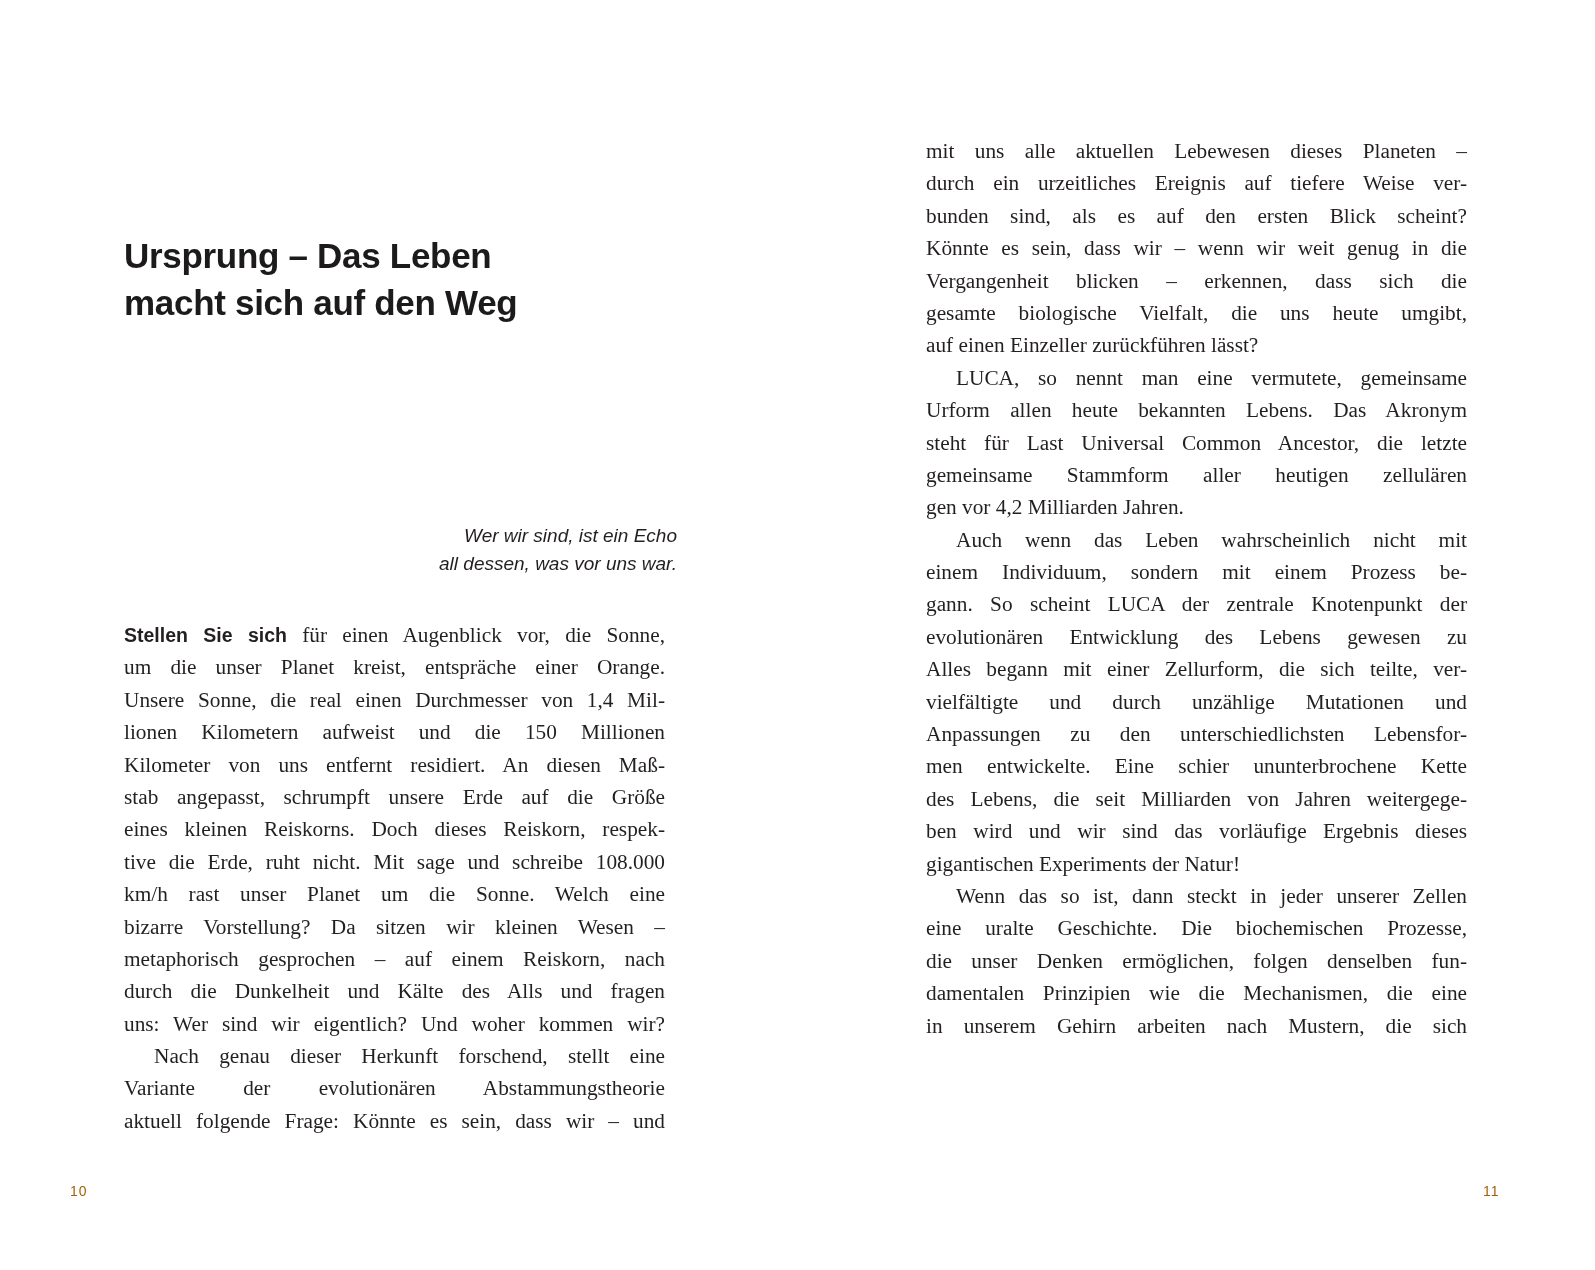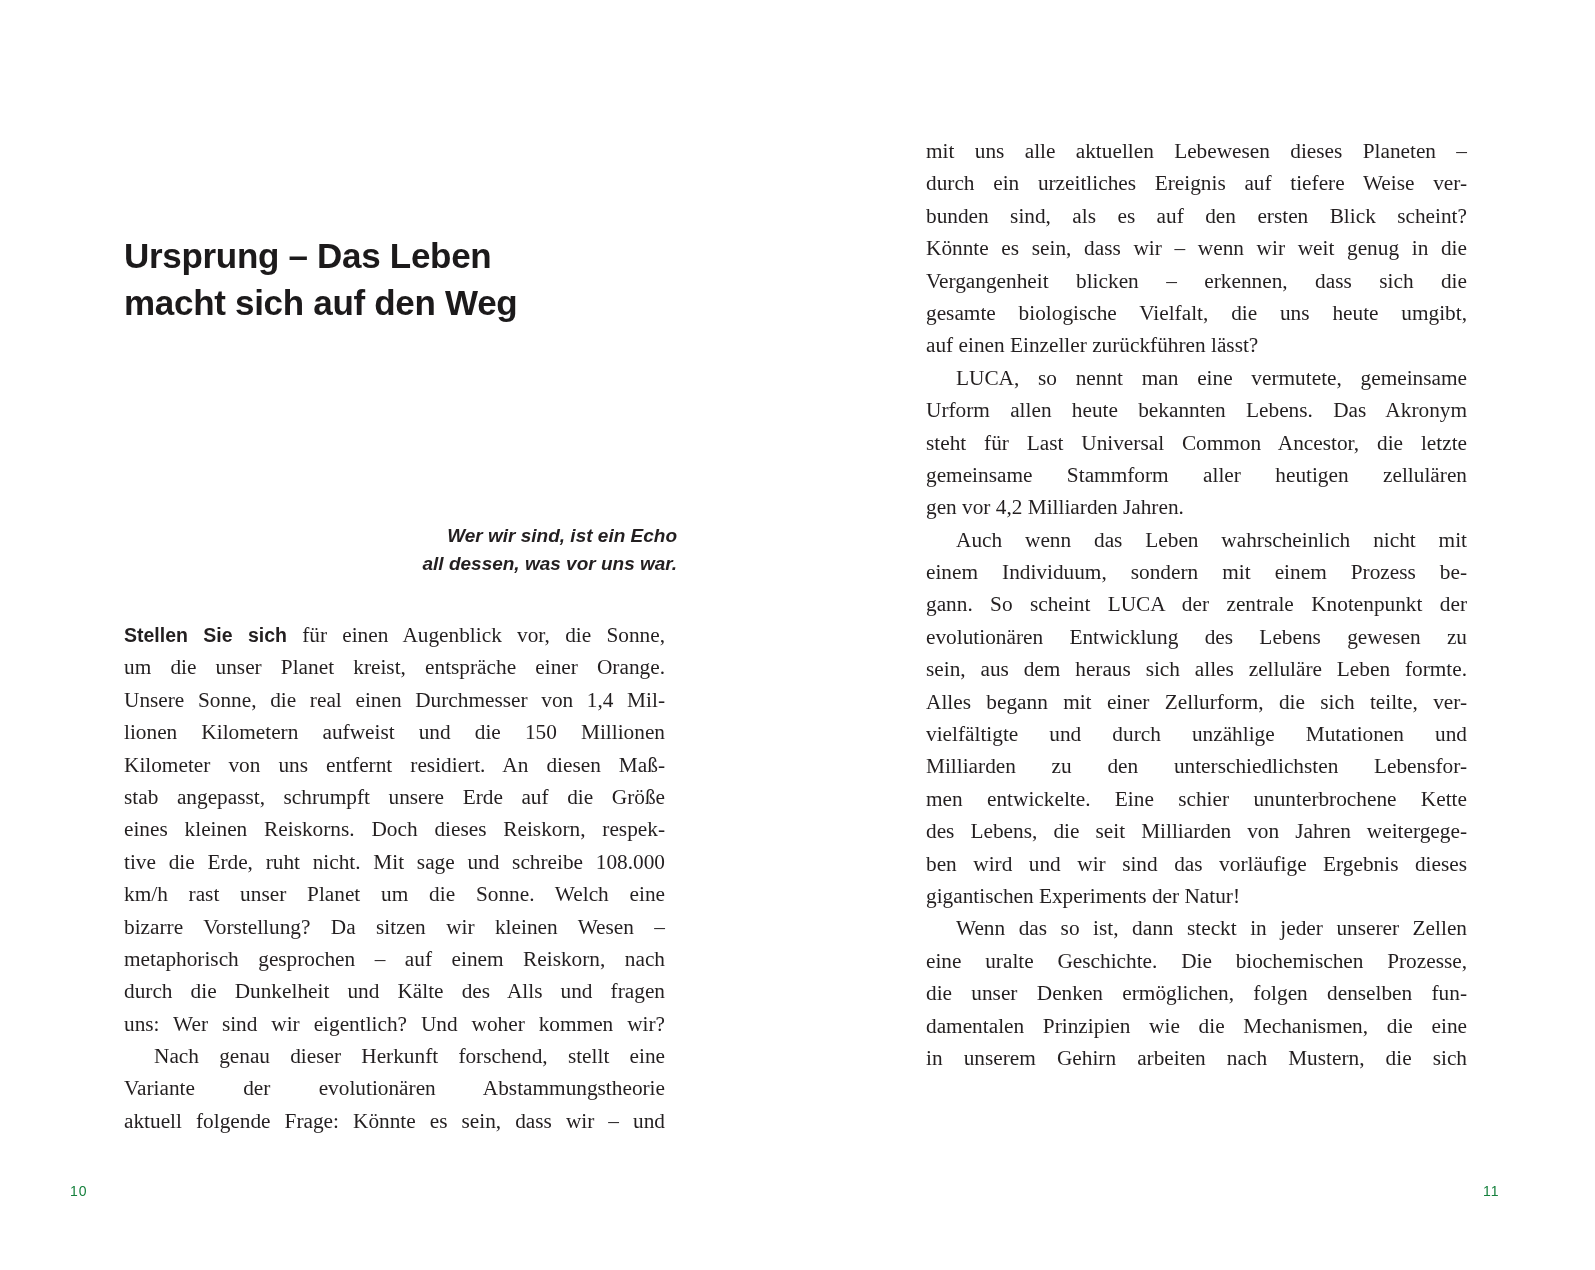--- a/index.html
+++ b/index.html
@@ -8,35 +8,35 @@
   .page-left { left: 0; width: 797px; }
   .page-right { left: 797px; width: 798px; }
   .chapter-title {
     position: absolute; left: 124px; top: 232px; width: 560px;
     font-family: "Liberation Sans", sans-serif; font-weight: 700;
     font-size: 35px; line-height: 47px; letter-spacing: -0.3px; color: #1c1a1b; margin: 0;
   }
   .epigraph {
     position: absolute; left: 300px; top: 522px; width: 377px; text-align: right;
     font-family: "Liberation Sans", sans-serif; font-style: italic;
-    font-size: 19px; line-height: 28px; color: #231f20; font-weight: bold;
+    font-size: 19px; line-height: 28px; color: #231f20;
   }
   .body-block {
     position: absolute; width: 541px;
     font-family: "Liberation Serif", serif; font-size: 21.3px; line-height: 32.4px; color: #231f20;
   }
   .left-body { left: 124px; top: 619px; }
   .right-body { left: 129px; top: 135px; }
   .ln { display: block; height: 32.4px; white-space: nowrap; text-align: justify; text-align-last: justify; }
   .ln.last { text-align: right; text-align-last: left; }
   .ln.indent { text-indent: 30px; }
   .lead-in { font-family: Liberation Sans, sans-serif; font-weight: 700; font-size: 19.5px; }
   .folio {
     position: absolute; top: 1183px; font-family: "Liberation Sans", sans-serif;
-    font-size: 14px; color: #15803d; letter-spacing: 1px;
+    font-size: 14px; color: #a16207; letter-spacing: 1px;
   }
   .folio-left { left: 70px; }
   .folio-right { left: 686px; }
 </style>
 </head>
 <body>
 
 <div class="page page-left">
   <h1 class="chapter-title">
     <span>Ursprung – Das Leben</span><br>
@@ -81,24 +81,23 @@
     <span class="ln last">auf einen Einzeller zurückführen lässt?</span>
     <span class="ln indent">LUCA, so nennt man eine vermutete, gemeinsame</span>
     <span class="ln">Urform allen heute bekannten Lebens. Das Akronym</span>
     <span class="ln">steht für Last Universal Common Ancestor, die letzte</span>
     <span class="ln">gemeinsame Stammform aller heutigen zellulären</span>
     <span class="ln last">gen vor 4,2 Milliarden Jahren.</span>
     <span class="ln indent">Auch wenn das Leben wahrscheinlich nicht mit</span>
     <span class="ln">einem Individuum, sondern mit einem Prozess be-</span>
     <span class="ln">gann. So scheint LUCA der zentrale Knotenpunkt der</span>
     <span class="ln">evolutionären Entwicklung des Lebens gewesen zu</span>
-    <span class="ln">sein, aus dem heraus sich alles zelluläre Leben formte.</span>
     <span class="ln">Alles begann mit einer Zellurform, die sich teilte, ver-</span>
     <span class="ln">vielfältigte und durch unzählige Mutationen und</span>
-    <span class="ln">Milliarden zu den unterschiedlichsten Lebensfor-</span>
+    <span class="ln">Anpassungen zu den unterschiedlichsten Lebensfor-</span>
     <span class="ln">men entwickelte. Eine schier ununterbrochene Kette</span>
     <span class="ln">des Lebens, die seit Milliarden von Jahren weitergege-</span>
     <span class="ln">ben wird und wir sind das vorläufige Ergebnis dieses</span>
     <span class="ln last">gigantischen Experiments der Natur!</span>
     <span class="ln indent">Wenn das so ist, dann steckt in jeder unserer Zellen</span>
     <span class="ln">eine uralte Geschichte. Die biochemischen Prozesse,</span>
     <span class="ln">die unser Denken ermöglichen, folgen denselben fun-</span>
     <span class="ln">damentalen Prinzipien wie die Mechanismen, die eine</span>
     <span class="ln">in unserem Gehirn arbeiten nach Mustern, die sich</span>
   </div>

